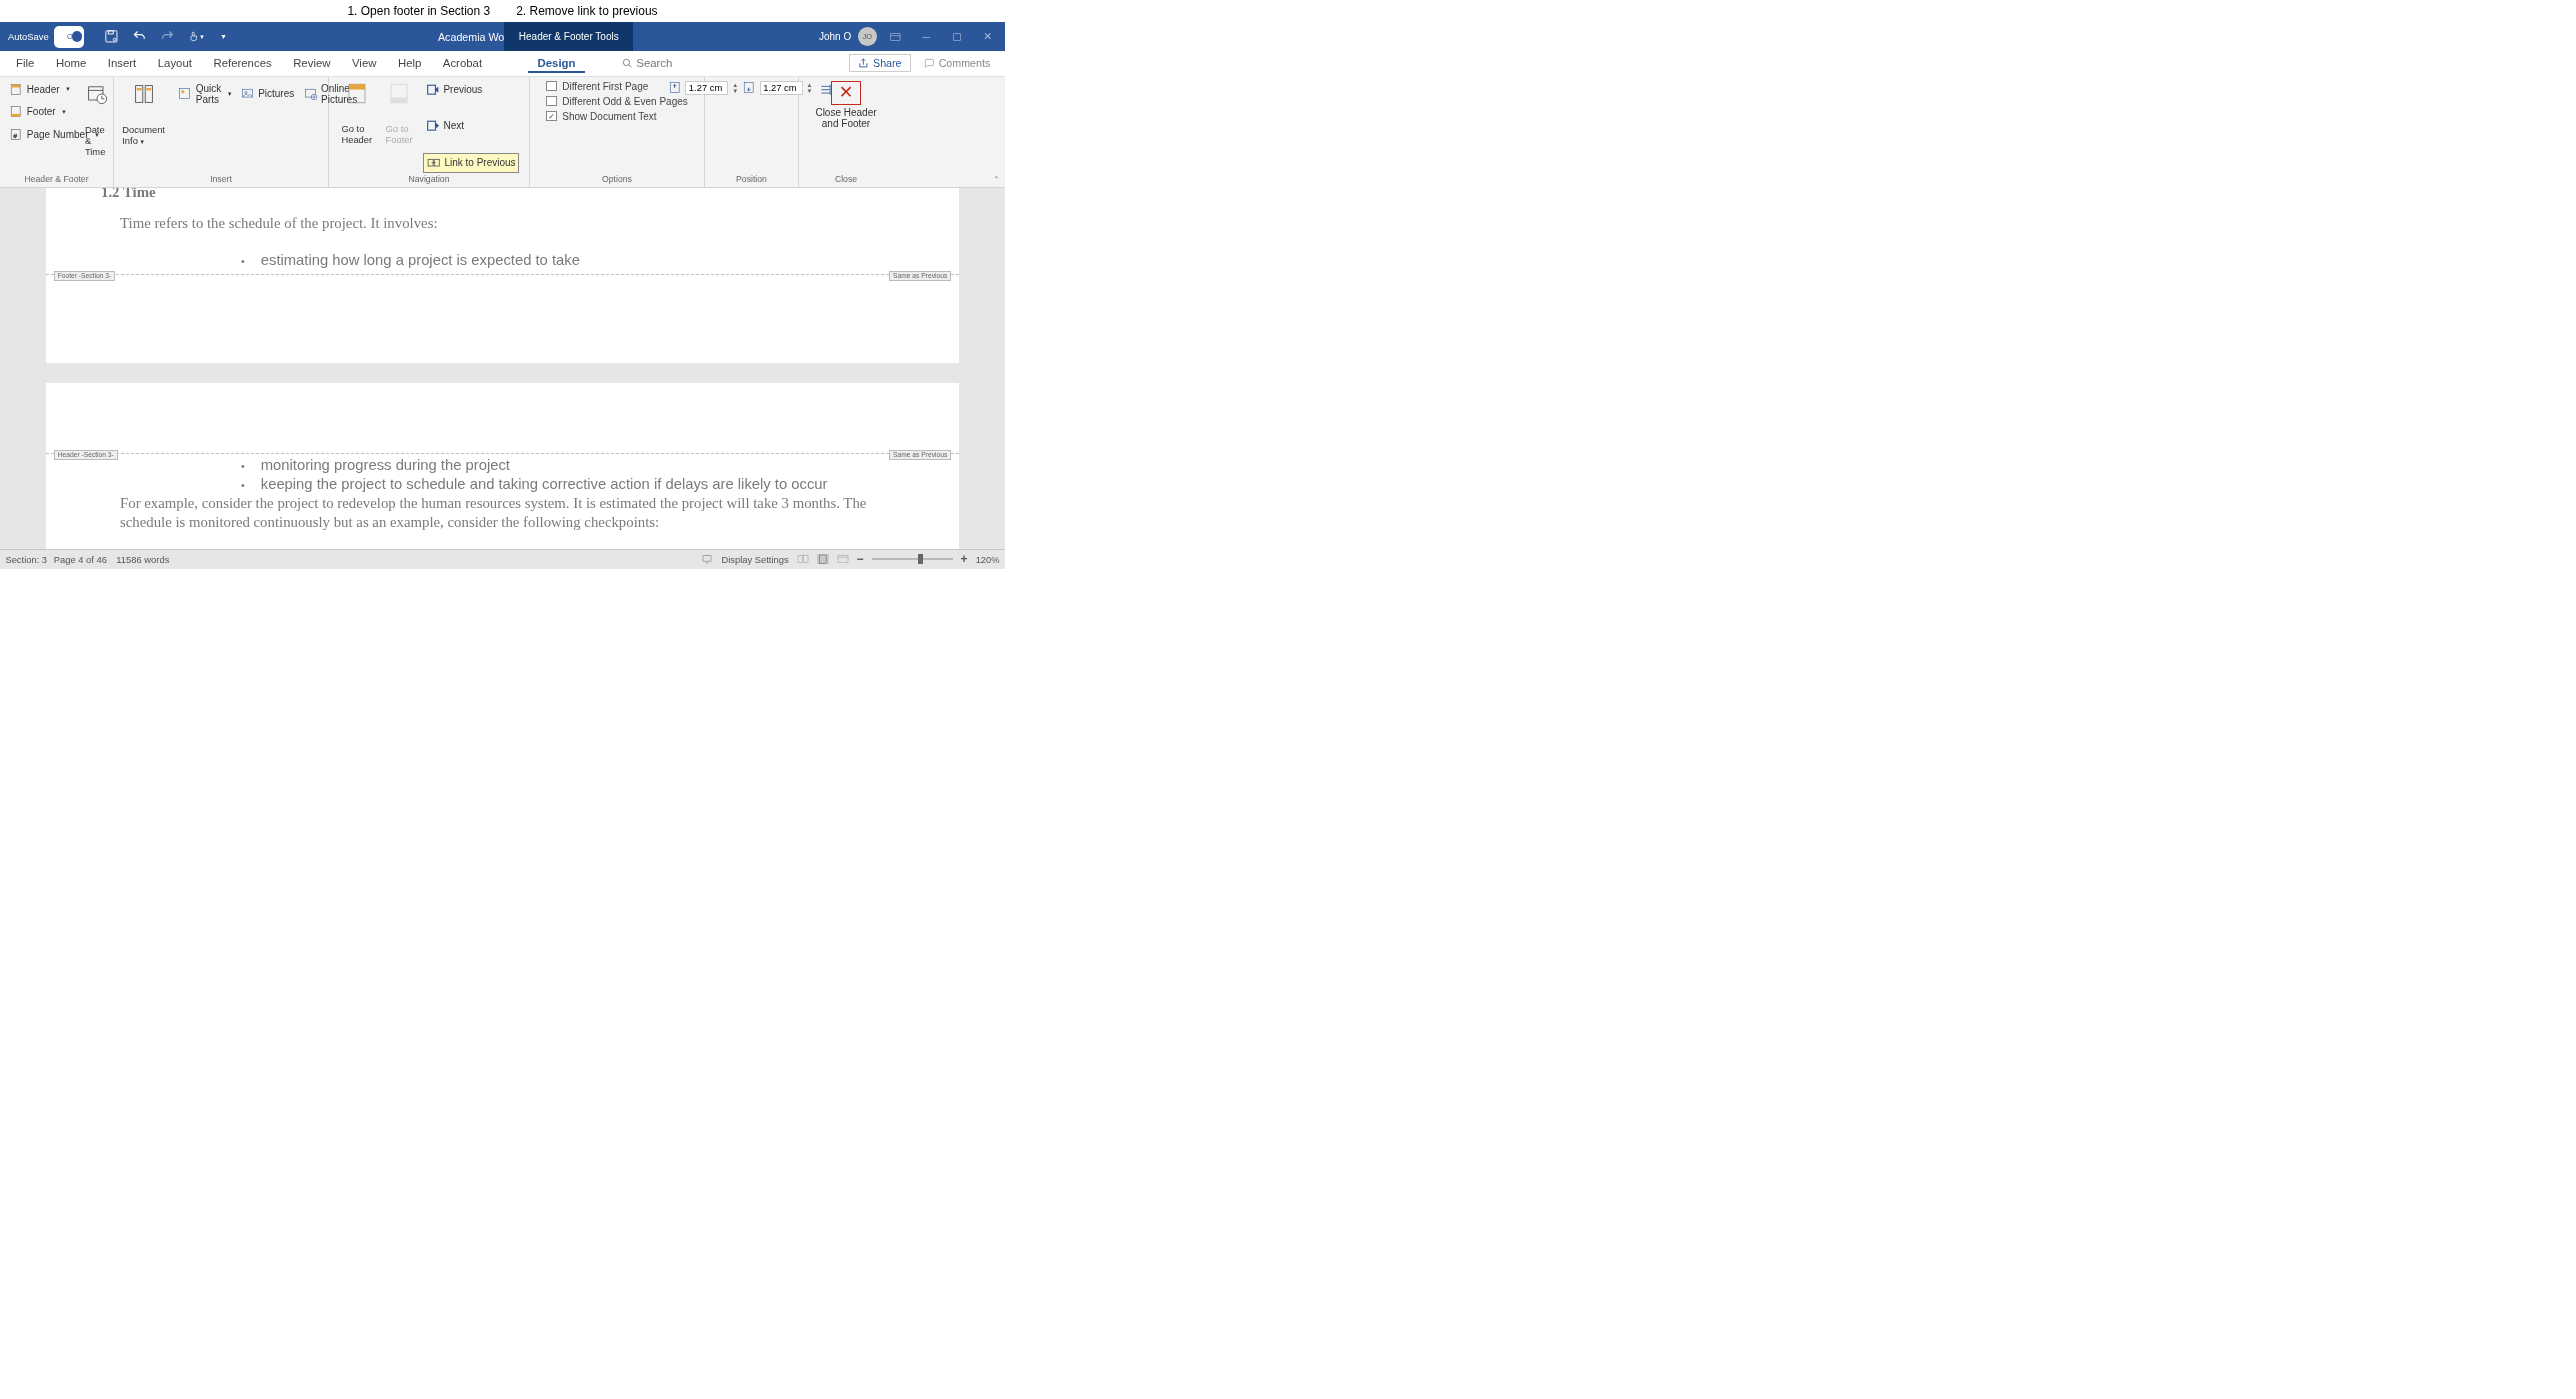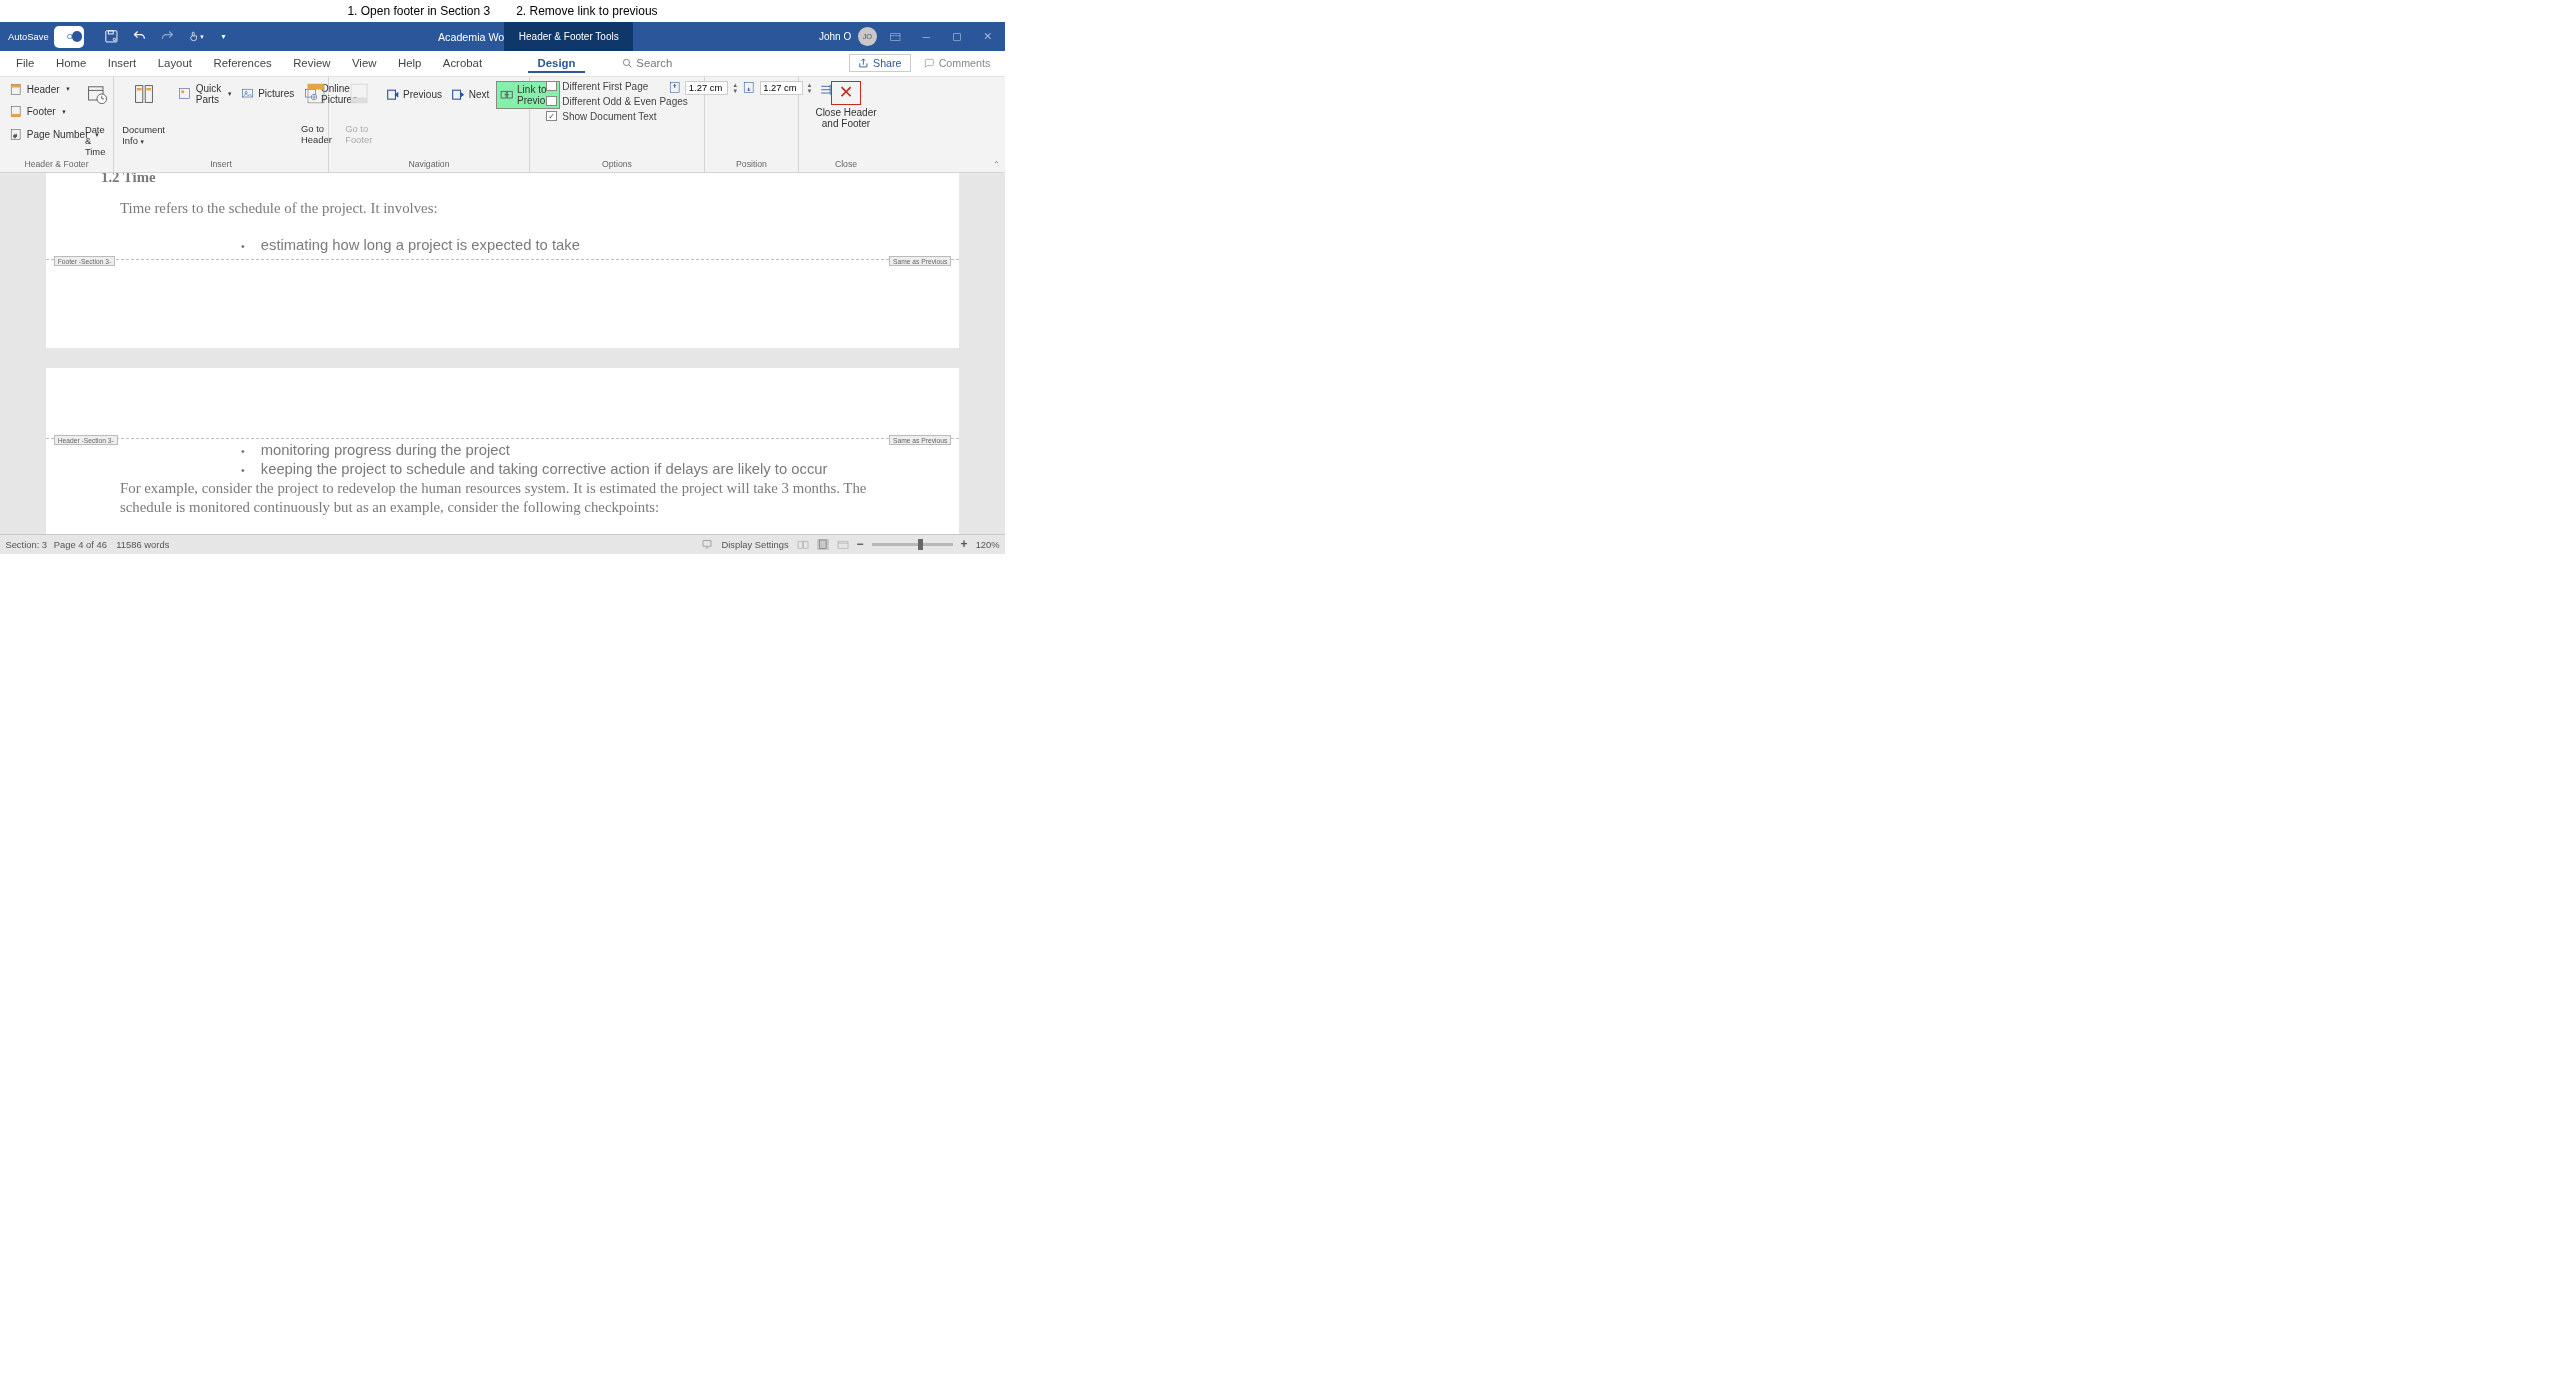--- a/index.html
+++ b/index.html
@@ -24,21 +24,21 @@
 .srch{display:flex;align-items:center;gap:4px;margin-left:34px;font-size:11.4px;color:#777}
 .ribbon-right{margin-left:auto;display:flex;gap:5.4px}
 .share-btn{border:0.7px solid #ccc;padding:2px 8px;font-size:10.7px;color:#2b579a;display:flex;align-items:center;gap:4px}
 .comments-btn{padding:2px 8px;font-size:10.7px;color:#888;display:flex;align-items:center;gap:4px}
 .ribbon{background:#f3f3f3;display:flex;border-bottom:0.7px solid #d4d4d4;position:relative}
 .rgroup{border-right:0.7px solid #d4d4d4;padding:4px 6.7px 1.3px;display:flex;flex-direction:column;align-items:center}
 .rgroup-body{display:flex;align-items:flex-start;gap:8px;flex:1}
 .rgroup-label{font-size:8.7px;color:#666;margin-top:1.3px;padding-bottom:1.3px}
 .vbtn{display:flex;flex-direction:column;align-items:center;font-size:9.4px;color:#333;gap:18px;padding:1.3px 2.7px}
 .hitem{display:flex;align-items:center;gap:4px;font-size:10px;color:#333;padding:2px 2.7px}
-.hitem.pressed{background:#86efac;border:0.7px solid #888}
+.hitem.pressed{background:#fef9c3;border:0.7px solid #888}
 .opt-list{display:flex;flex-direction:column;gap:4px}
 .chk{display:flex;align-items:center;gap:5.4px;font-size:10px;color:#444}
 .chk-box{width:10.7px;height:10.7px;border:0.7px solid #888;background:#fff;display:flex;align-items:center;justify-content:center;font-size:8px;color:#444}
 .spin-row{display:flex;align-items:center;gap:4px;font-size:10px}
 .spin-input{border:0.7px solid #ccc;padding:0.7px 2.7px;width:43px;font-size:9.4px;text-align:left;background:#fff}
 .spinners{display:flex;flex-direction:column;font-size:6px;color:#666;line-height:6px}
 .close-btn{display:flex;flex-direction:column;align-items:center;font-size:10px;color:#333}
 .close-x{width:29.5px;height:24px;border:1.3px solid #c42b1c;display:flex;align-items:center;justify-content:center;color:#c42b1c;font-size:17.5px;margin-bottom:2.7px}
 .collapse{position:absolute;right:5.4px;bottom:2.7px;color:#777;font-size:8px}
 .canvas{background:#e6e6e6;height:361px;position:relative;overflow:hidden}
@@ -259,21 +259,21 @@
           </svg>
         <span>Go to<br>Header</span>
       </div>
       <div class="vbtn disabled" style="color:#aaa">
         <svg width="20" height="23" viewBox="0 0 30 34" fill="none" stroke="#ccc">
             <rect x="3" y="3" width="24" height="28"></rect>
             <rect x="3" y="23" width="24" height="8" fill="#ddd" stroke="none"></rect>
           </svg>
         <span>Go to<br>Footer</span>
       </div>
-      <div style="display:flex;flex-direction:row;gap:4px">
+      <div style="display:flex;flex-direction:column;gap:19px">
         <div class="hitem">
             <svg class="tiny-icon" viewBox="0 0 24 24" fill="none" stroke="#2b579a" stroke-width="2">
               <rect x="3" y="4" width="14" height="16"></rect>
               <path d="M22 8l-5 4 5 4" fill="#2b579a"></path>
             </svg>
             <span>Previous</span>
           </div>
         <div class="hitem">
             <svg class="tiny-icon" viewBox="0 0 24 24" fill="none" stroke="#2b579a" stroke-width="2">
               <rect x="3" y="4" width="14" height="16"></rect>

